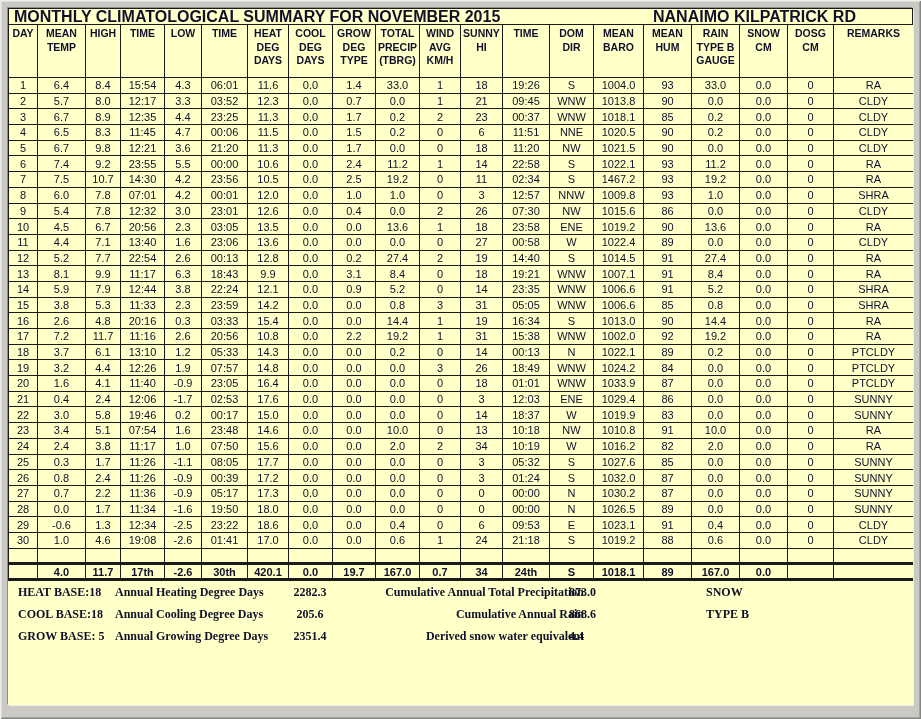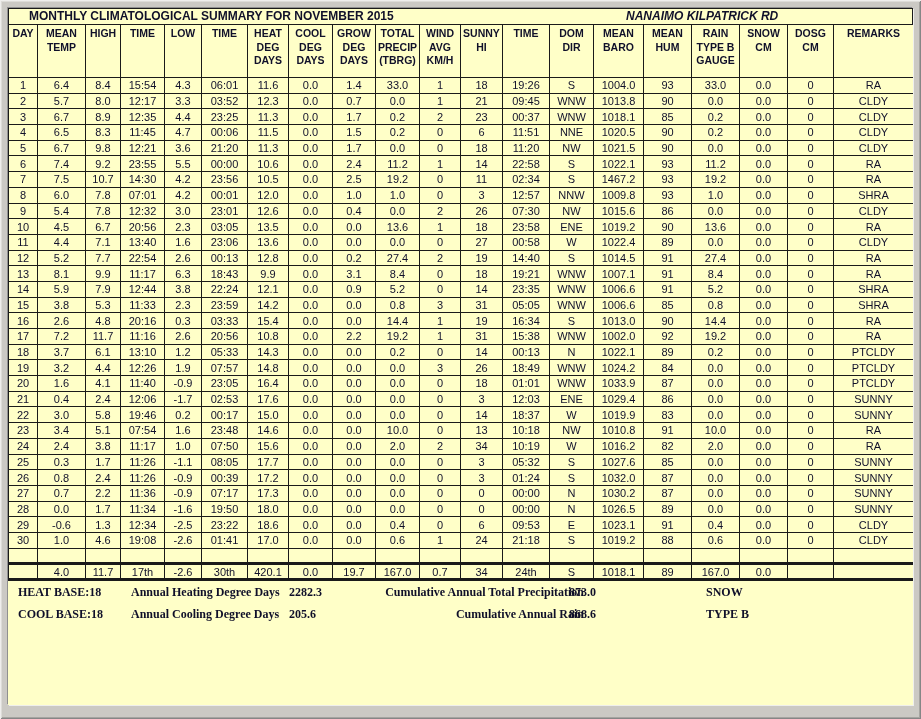--- a/index.html
+++ b/index.html
@@ -12,41 +12,41 @@
     font-family:"Liberation Sans","DejaVu Sans",sans-serif;
     color:#10102a;
   }
   .content{
     width:905px;height:697px;background:#ffffc8;
     box-shadow: -1px -1px 0 #8f8f8f, 1px 1px 0 #efefec;
     overflow:hidden;
   }
   .title-bar{
     height:16px;border:1px solid #1a1a1a;border-bottom:none;
-    font-weight:bold;font-size:12px;line-height:15px;
-    padding-left:20px;position:relative;white-space:nowrap;
+    font-weight:bold;font-size:16px;line-height:15px;
+    padding-left:5px;position:relative;white-space:nowrap;
   }
-  .station{position:absolute;left:617px;top:0;font-style:italic;}
+  .station{position:absolute;left:644px;top:0;}
   table{border-collapse:collapse;table-layout:fixed;width:905px;}
   th,td{border:1px solid #1a1a1a;text-align:center;padding:0;overflow:hidden;}
   thead th{
     font-size:10.5px;font-weight:bold;vertical-align:top;
     white-space:pre-line;line-height:13.5px;height:53px;padding-top:2px;margin-top:44px;
   }
   tbody td{font-size:11px;height:15.7px;font-weight:normal;}
   tr.spacer-row td{height:15.7px;}
   tr.summary-row td{
     border-top:3px solid #1a1a1a;border-bottom:3px solid #1a1a1a;
-    font-weight:normal;height:16px;font-size:11px;
+    font-weight:bold;height:16px;font-size:11px;
   }
   .footer{position:relative;margin-top:4px;font-weight:bold;font-size:12px;font-family:Liberation Serif, serif;}
   .footer-row{position:relative;height:22px;}
   .f-label{position:absolute;left:10px;white-space:nowrap;}
-  .f-desc{position:absolute;left:123px;white-space:nowrap;}
-  .f-value{position:absolute;left:281px;width:100px;text-align:left;}
+  .f-desc{position:absolute;left:107px;white-space:nowrap;}
+  .f-value{position:absolute;left:252px;width:100px;text-align:center;}
   .f-desc2{position:absolute;left:276px;width:300px;text-align:right;white-space:nowrap;}
   .f-value2{position:absolute;left:561px;width:100px;text-align:left;}
   .f-note{position:absolute;left:698px;white-space:nowrap;}
 </style>
 </head>
 <body>
 
 <div class="window">
   <div class="content">
 
@@ -88,21 +88,21 @@
             <th>LOW</th>
             <th>TIME</th>
             <th>HEAT
 DEG
 DAYS</th>
             <th>COOL
 DEG
 DAYS</th>
             <th>GROW
 DEG
-DAYS</th>
+TYPE</th>
             <th>TOTAL
 PRECIP
 (TBRG)</th>
             <th>WIND
 AVG
 KM/H</th>
             <th>SUNNY
 HI</th>
             <th>TIME</th>
             <th>DOM
@@ -693,21 +693,21 @@
             <td>0.0</td>
             <td>0</td>
             <td>SUNNY</td>
           </tr>
           <tr>
             <td>27</td>
             <td>0.7</td>
             <td>2.2</td>
             <td>11:36</td>
             <td>-0.9</td>
-            <td>07:17</td>
+            <td>05:17</td>
             <td>17.3</td>
             <td>0.0</td>
             <td>0.0</td>
             <td>0.0</td>
             <td>0</td>
             <td>0</td>
             <td>00:00</td>
             <td>N</td>
             <td>1030.2</td>
             <td>87</td>
@@ -839,16 +839,24 @@
         <span class="f-note">SNOW</span>
       </div>
       <div class="footer-row">
         <span class="f-label">COOL BASE:18</span>
         <span class="f-desc">Annual Cooling Degree Days</span>
         <span class="f-value">205.6</span>
         <span class="f-desc2">Cumulative Annual Rain</span>
         <span class="f-value2">868.6</span>
         <span class="f-note">TYPE B</span>
       </div>
+      <div class="footer-row">
+        <span class="f-label">GROW BASE: 5</span>
+        <span class="f-desc">Annual Growing Degree Days</span>
+        <span class="f-value">2351.4</span>
+        <span class="f-desc2">Derived snow water equivalent</span>
+        <span class="f-value2">4.4</span>
+        <span class="f-note"></span>
+      </div>
     </div>
 
   </div>
 </div>
 
 </body></html>

